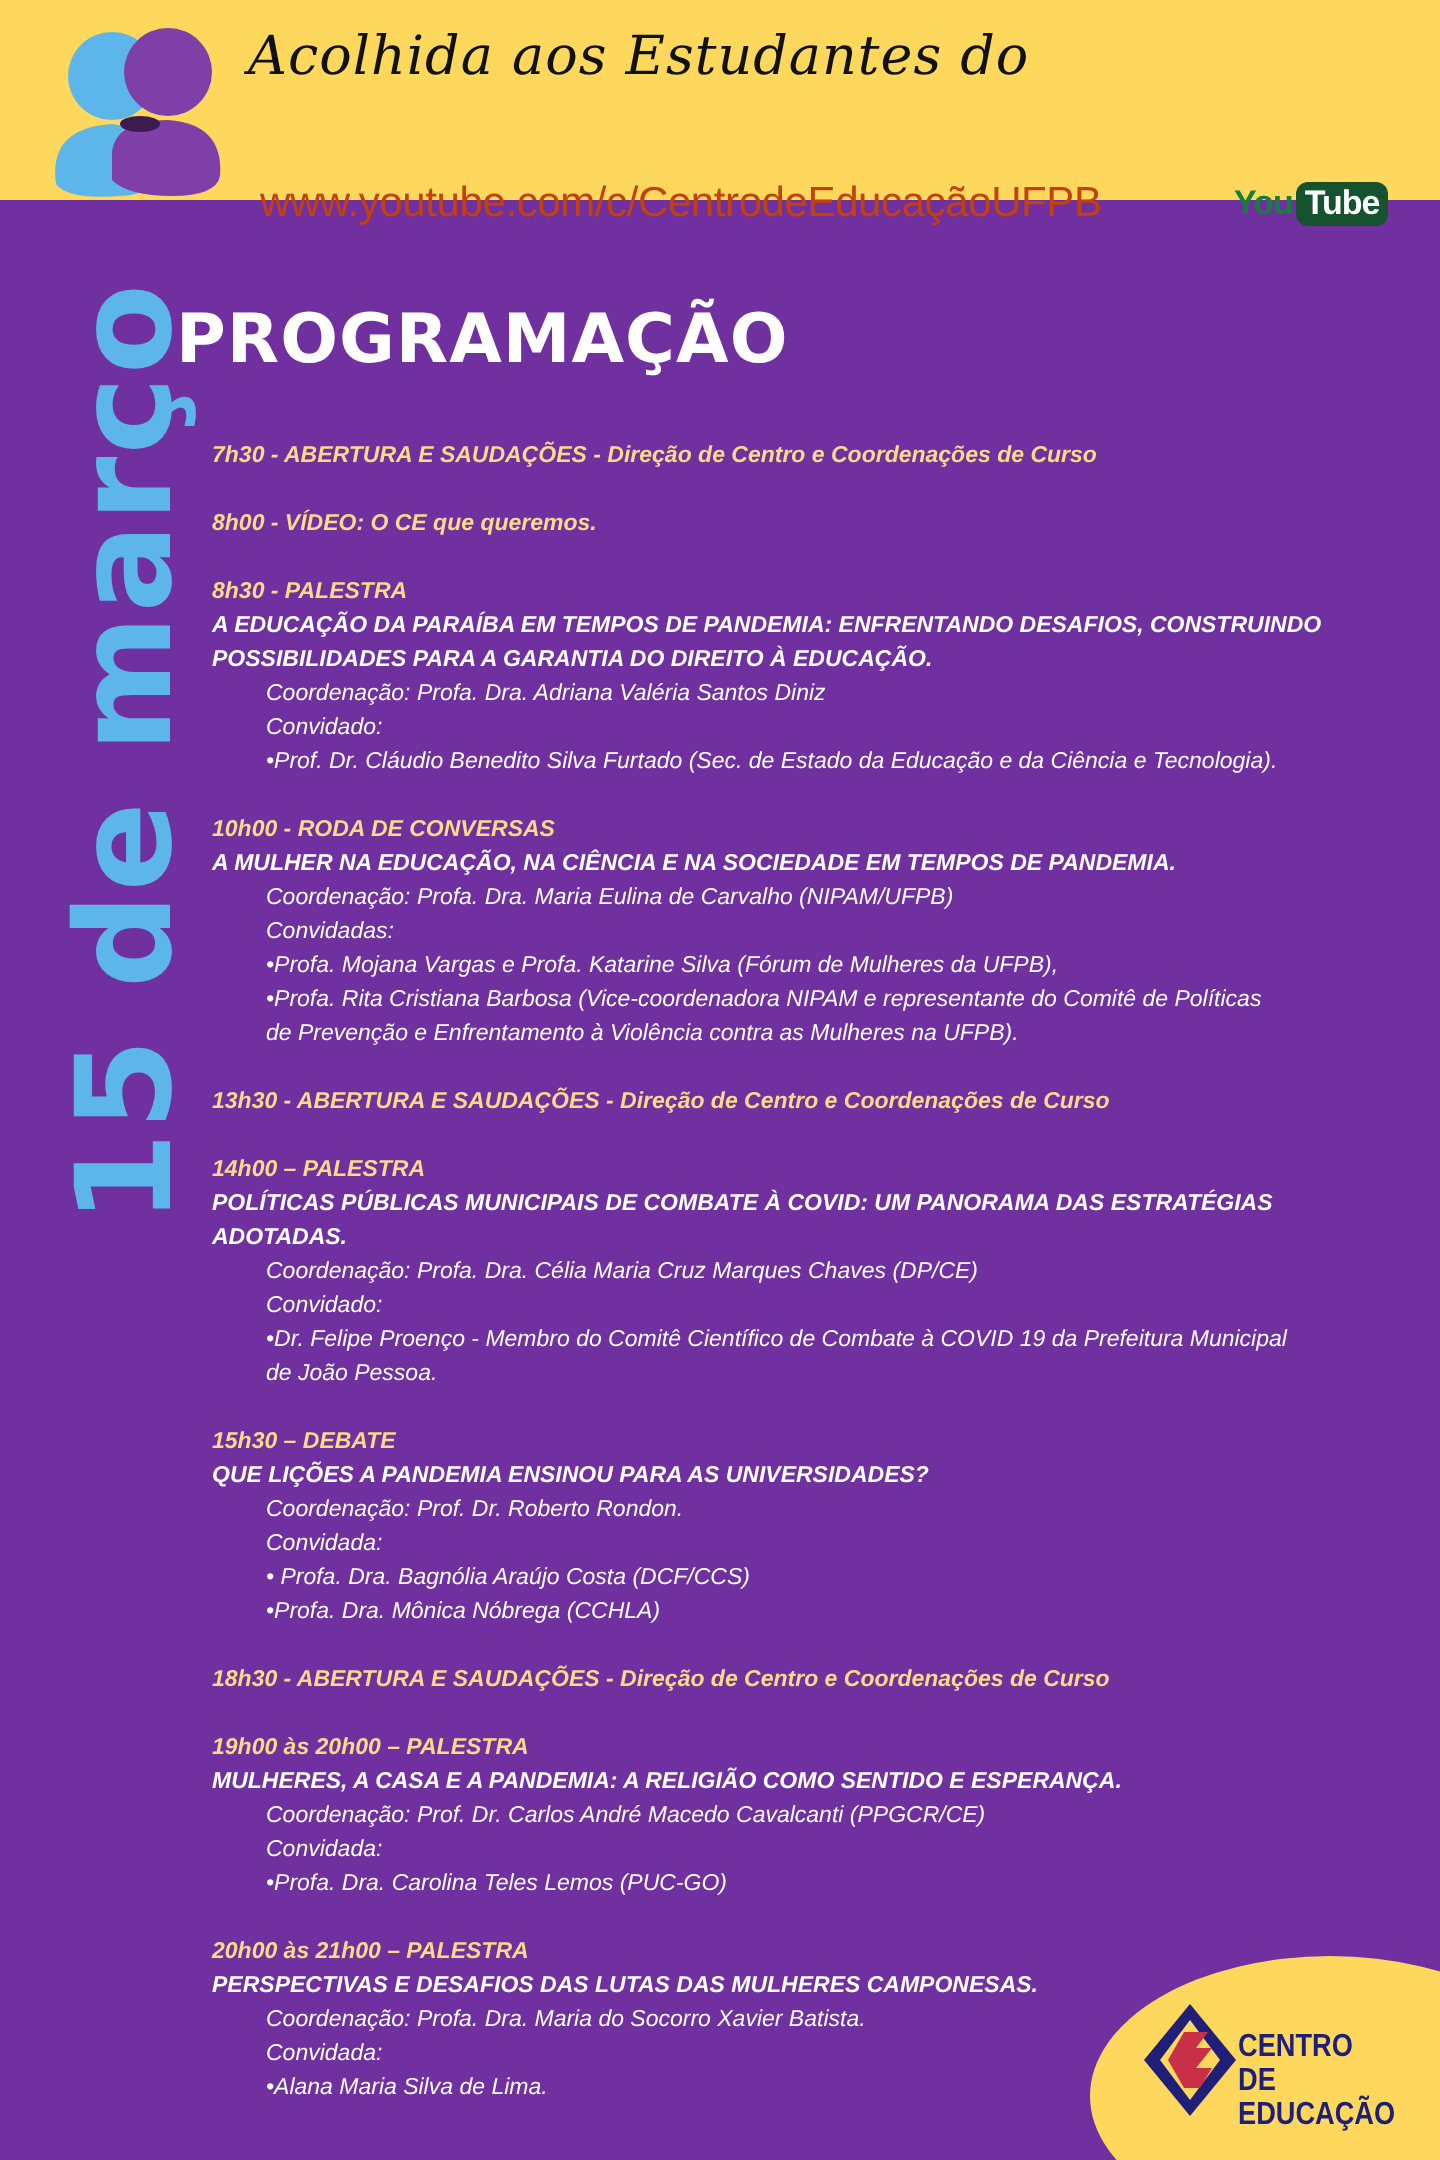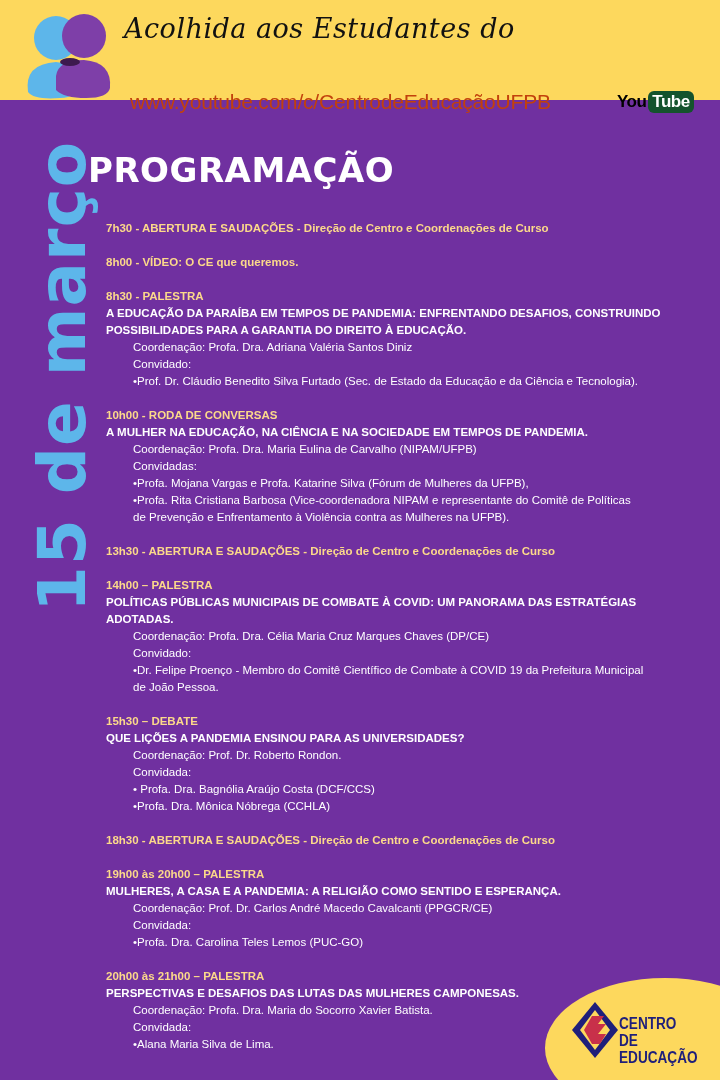--- a/index.html
+++ b/index.html
@@ -15,41 +15,41 @@
     position: absolute; left: 124px; top: 12px;
     font-family: "DejaVu Serif", serif; font-style: italic;
     font-size: 27px; line-height: 33px; color: #111; letter-spacing: 0.5px;
   }
   .url {
     position: absolute; left: 130px; top: 90px;
     font-family: "Liberation Sans Narrow", "Liberation Sans", sans-serif;
     font-size: 21px; color: #c2410c; letter-spacing: -0.2px;
   }
   .yt { position: absolute; left: 617px; top: 90px; display: flex; align-items: center; height: 24px; }
-  .yt-you { font-weight: bold; font-size: 17px; color: #000000; letter-spacing: -0.5px; margin-right: 2px; }
+  .yt-you { font-weight: bold; font-size: 17px; color: #15803d; letter-spacing: -0.5px; margin-right: 2px; }
   .yt-tube {
     background: #14532d; color: #fff; font-weight: bold; font-size: 17px;
     border-radius: 6px; padding: 1px 4px; letter-spacing: -0.5px;
   }
 
   .date-vertical {
     position: absolute; left: 30px; top: 612px;
     transform: rotate(-90deg); transform-origin: 0 0;
     font-family: "DejaVu Sans", sans-serif; font-weight: bold;
     font-size: 66px; color: #5db6ea; white-space: nowrap; line-height: 66px;
     letter-spacing: 1px;
   }
 
   .prog-title {
     position: absolute; left: 88px; top: 150px;
     font-family: "DejaVu Sans", sans-serif; font-weight: bold;
     font-size: 34px; color: #fff; letter-spacing: 0.5px;
   }
 
-  .schedule { position: absolute; left: 106px; top: 220px; width: 600px; }
+  .schedule { position: absolute; left: 106px; top: 220px; width: 600px; font-style: italic; }
   .item { margin-bottom: 17px; }
   .time { color: #fcd98a; font-weight: bold; font-size: 11.5px; line-height: 17px; }
   .subj { color: #fff; font-weight: bold; font-size: 11.5px; line-height: 17px; }
   .line { color: #fff; font-size: 11.5px; line-height: 17px; padding-left: 27px; }
 
   .ce-badge {
     position: absolute; left: 545px; top: 978px; width: 240px; height: 140px;
     background: #fdd85d; border-radius: 50%;
   }
   .ce-icon { position: absolute; left: 570px; top: 1000px; width: 50px; height: 60px; }

